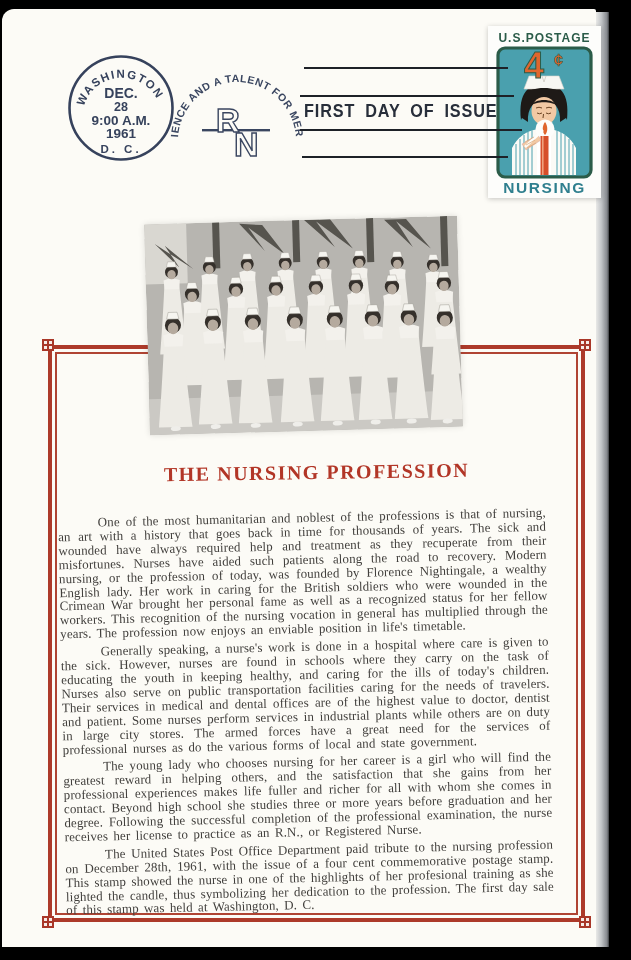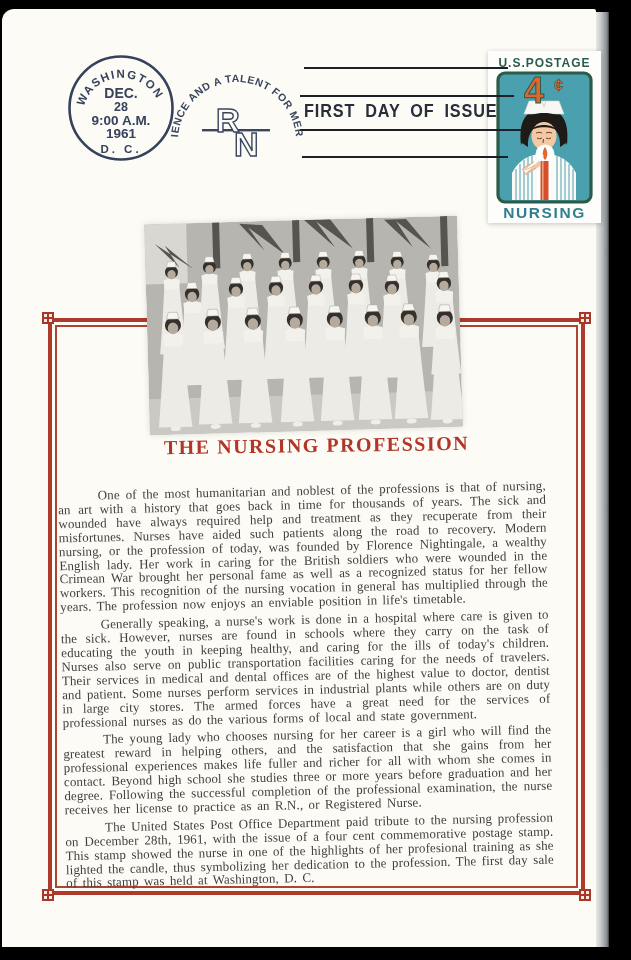--- a/index.html
+++ b/index.html
@@ -13,26 +13,26 @@
   .postmark{position:absolute;left:62px;top:42px;width:114px;height:114px;}
   
   .rnlogo{position:absolute;left:166px;top:46px;width:142px;height:132px;}
   
   .bar{position:absolute;height:2.4px;background:#1d2127;z-index:5;}
   .fdi{position:absolute;left:302px;top:92px;width:215px;z-index:5;
        font-size:18px;font-weight:bold;color:#272e3a;letter-spacing:1px;word-spacing:5px;
        transform:scaleX(.9);transform-origin:left;white-space:nowrap;}
   
   .stamp{position:absolute;left:486px;top:17px;width:113px;height:172px;background:#f9a8d4;
-         box-shadow:0 1px 5px rgba(0,0,0,.22);z-index:2;margin-top:25px;}
+         box-shadow:0 1px 5px rgba(0,0,0,.22);z-index:2;}
   
   .photo{position:absolute;left:145px;top:211px;width:313px;height:211px;
          transform:rotate(-1.6deg);z-index:3;box-shadow:0 0 6px rgba(0,0,0,.12);}
   
-  .frame{position:absolute;left:46px;top:309px;width:537px;height:577px;z-index:1;}
+  .frame{position:absolute;left:46px;top:336px;width:537px;height:577px;z-index:1;}
   .frame-outer{position:absolute;inset:0;border:4px solid #ad3a2a;}
   .frame-inner{position:absolute;inset:7px;border:2px solid #b04433;}
   .orn{position:absolute;width:12px;height:12px;background-color:#a93728;
        background-image:radial-gradient(circle 1.6px at 3.5px 3.5px,#f7ece8 1.5px,transparent 1.7px),
                         radial-gradient(circle 1.6px at 8.5px 3.5px,#f7ece8 1.5px,transparent 1.7px),
                         radial-gradient(circle 1.6px at 3.5px 8.5px,#f7ece8 1.5px,transparent 1.7px),
                         radial-gradient(circle 1.6px at 8.5px 8.5px,#f7ece8 1.5px,transparent 1.7px);}
   .orn.tl{left:-6px;top:-6px}.orn.tr{right:-6px;top:-6px}
   .orn.bl{left:-6px;bottom:-6px}.orn.br{right:-6px;bottom:-6px}
   

